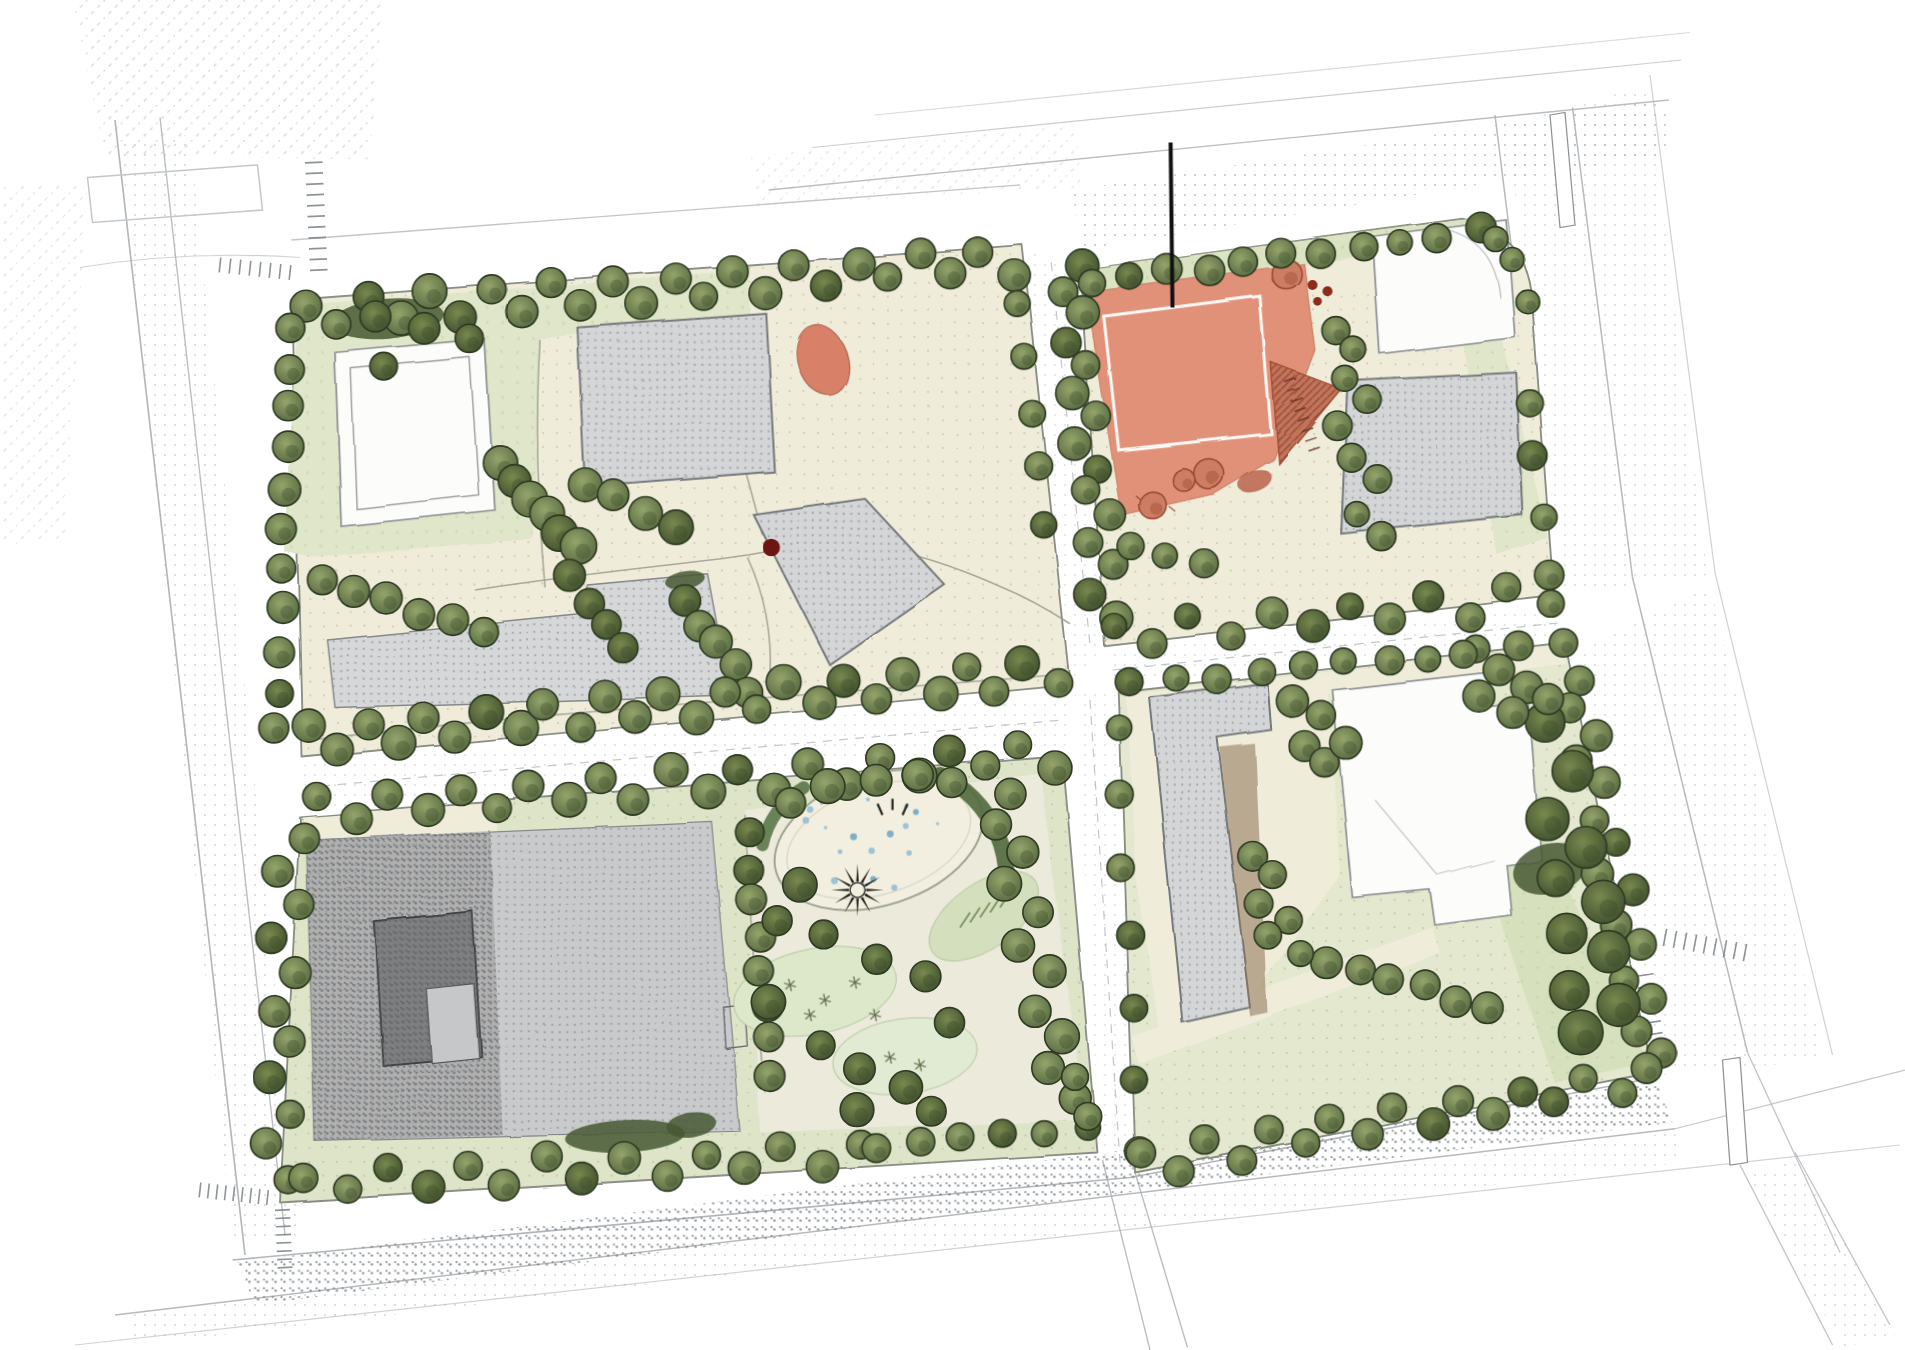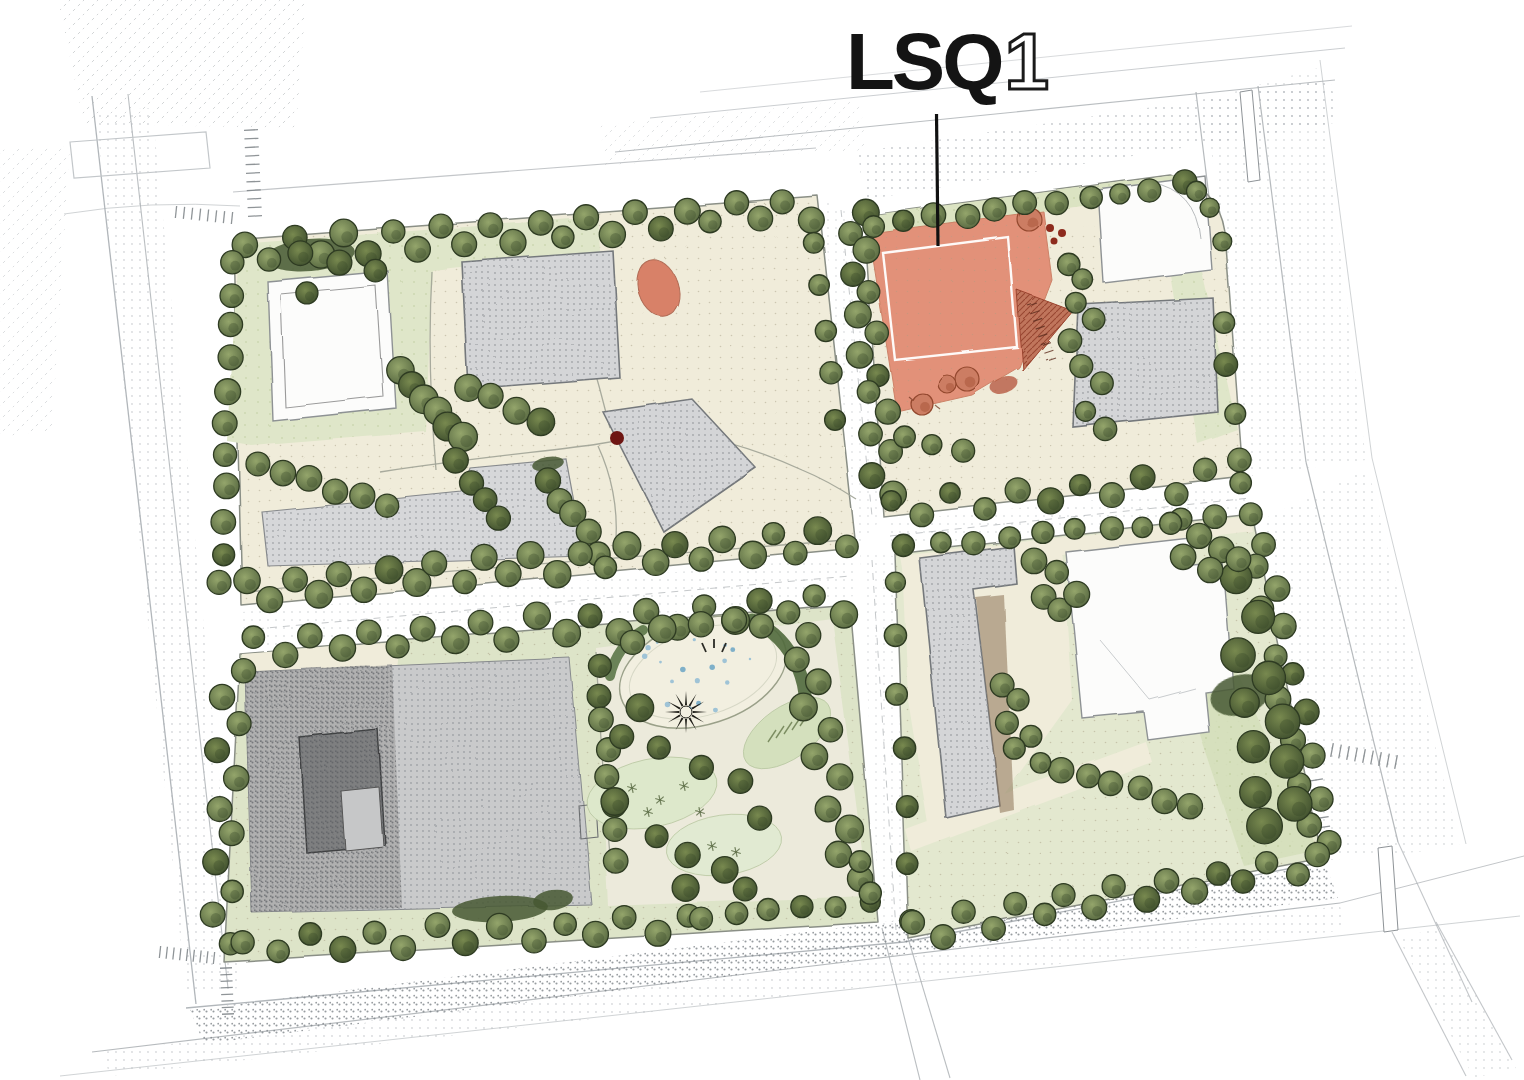--- a/index.html
+++ b/index.html
@@ -1638,16 +1638,13 @@
         </g>
       </g>
       <g>
         <circle cx="617" cy="438" r="7" fill="#6e1512"></circle>
         <circle cx="1050" cy="228" r="4" fill="#8d2b1d"></circle>
         <circle cx="1062" cy="233" r="4" fill="#8d2b1d"></circle>
         <circle cx="1054" cy="241" r="3.5" fill="#8d2b1d"></circle>
         <line x1="936.5" y1="114" x2="938" y2="246" stroke="#101010" stroke-width="3.2"></line>
       </g>
     </svg>
-  <div class="title">
-    <span class="proj">LSQ</span><span class="unit">1</span>
-  </div>
 </div>
 
 </body></html>

